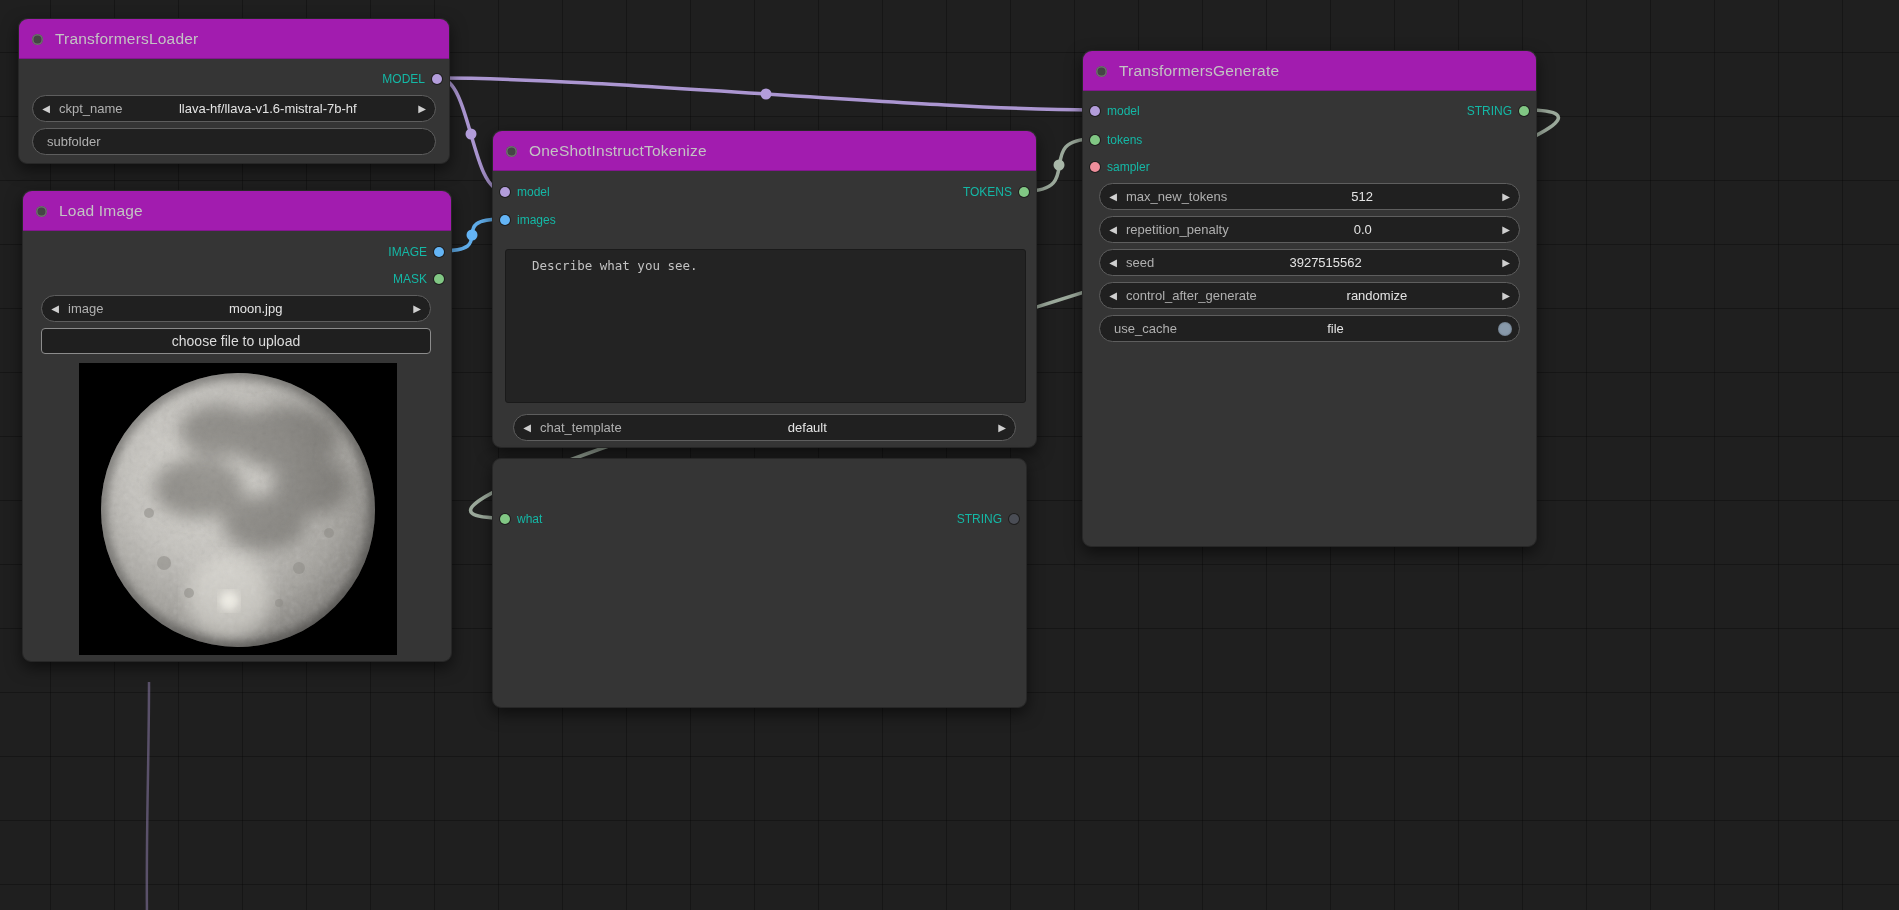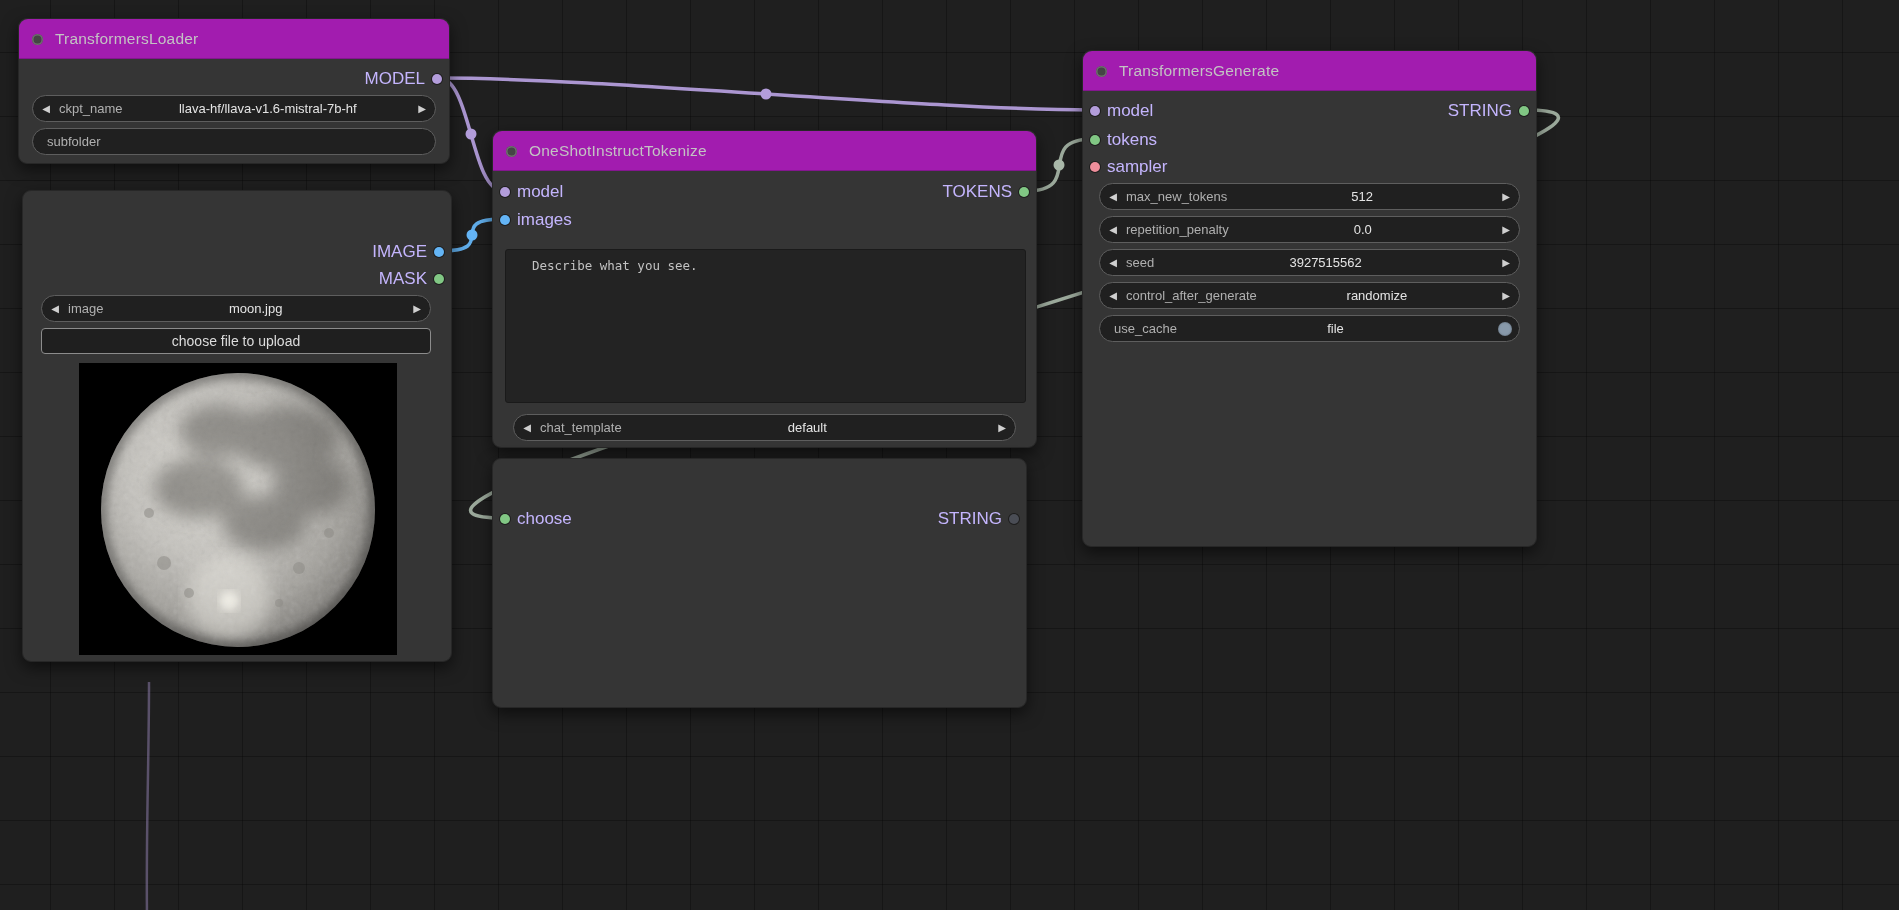--- a/index.html
+++ b/index.html
@@ -13,21 +13,21 @@
   svg.links{position:absolute;inset:0;z-index:1;pointer-events:none}
 
   .node{position:absolute;z-index:2;background:#353535;border-radius:9px;
     border:1px solid #272727;box-shadow:0 6px 16px rgba(0,0,0,.55)}
   .title{height:40px;line-height:40px;background:#a21caf;border-radius:9px 9px 0 0;
     color:#c3c3c3;font-size:15.5px;padding-left:36px;position:relative;
     border-bottom:1px solid rgba(0,0,0,.18);letter-spacing:.2px}
   .collapse-dot{position:absolute;left:13px;top:15px;width:11px;height:11px;border-radius:50%;
     background:#454545;box-shadow:inset 0 0 0 1.5px #6e6e6e}
 
-  .slot{position:absolute;font-size:17px;color:#c4b5fd;height:22px;line-height:22px;white-space:nowrap}
+  .slot{position:absolute;font-size:12px;color:#14b8a6;height:22px;line-height:22px;white-space:nowrap}
   .sdot{position:absolute;top:6px;width:10px;height:10px;border-radius:50%;
     box-shadow:0 0 0 1px rgba(0,0,0,.45)}
   .slot.in{left:0;padding-left:24px}
   .slot.in .sdot{left:7px}
   .slot.out{right:0;padding-right:24px;text-align:right}
   .slot.out .sdot{right:7px}
 
   .widget{position:absolute;height:27px;background:#202020;border:1px solid #5e5e5e;
     border-radius:14px;display:flex;align-items:center;font-size:13px;color:#b5b5b5;overflow:hidden}
   .widget .arrow{width:26px;text-align:center;color:#cfcfcf;font-size:10px;flex:0 0 auto;cursor:pointer}
@@ -85,20 +85,24 @@
       <span class="wvalue">llava-hf/llava-v1.6-mistral-7b-hf</span>
       <span class="arrow">▶</span>
     </div>
     <div class="widget textfield" style="left:13px;right:13px;top:109px">
       <span class="wname">subfolder</span>
       <span class="wvalue"></span>
     </div>
   </div>
 
   <div class="node" style="left:22px;top:190px;width:430px;height:472px">
+    <div class="title">
+      <span class="collapse-dot"></span>
+      <span>Load Image</span>
+    </div>
     <div class="slot out" style="top:50px">
       <span>IMAGE</span>
       <span class="sdot" style="background-color: rgb(100, 181, 246);"></span>
     </div>
     <div class="slot out" style="top:77px">
       <span>MASK</span>
       <span class="sdot" style="background-color: rgb(129, 199, 132);"></span>
     </div>
     <div class="widget" style="left:18px;right:20px;top:104px">
       <span class="arrow">◀</span>
@@ -182,21 +186,21 @@
       <span class="arrow">◀</span>
       <span class="wname">chat_template</span>
       <span class="wvalue">default</span>
       <span class="arrow">▶</span>
     </div>
   </div>
 
   <div class="node" style="left:492px;top:458px;width:535px;height:250px">
     <div class="slot in" style="top:49px">
       <span class="sdot" style="background-color: rgb(129, 199, 132);"></span>
-      <span>choose</span>
+      <span>what</span>
     </div>
     <div class="slot out" style="top:49px">
       <span>STRING</span>
       <span class="sdot" style="background-color: rgb(74, 77, 85);"></span>
     </div>
   </div>
 
   <div class="node" style="left:1082px;top:50px;width:455px;height:497px">
     <div class="title">
       <span class="collapse-dot"></span>

